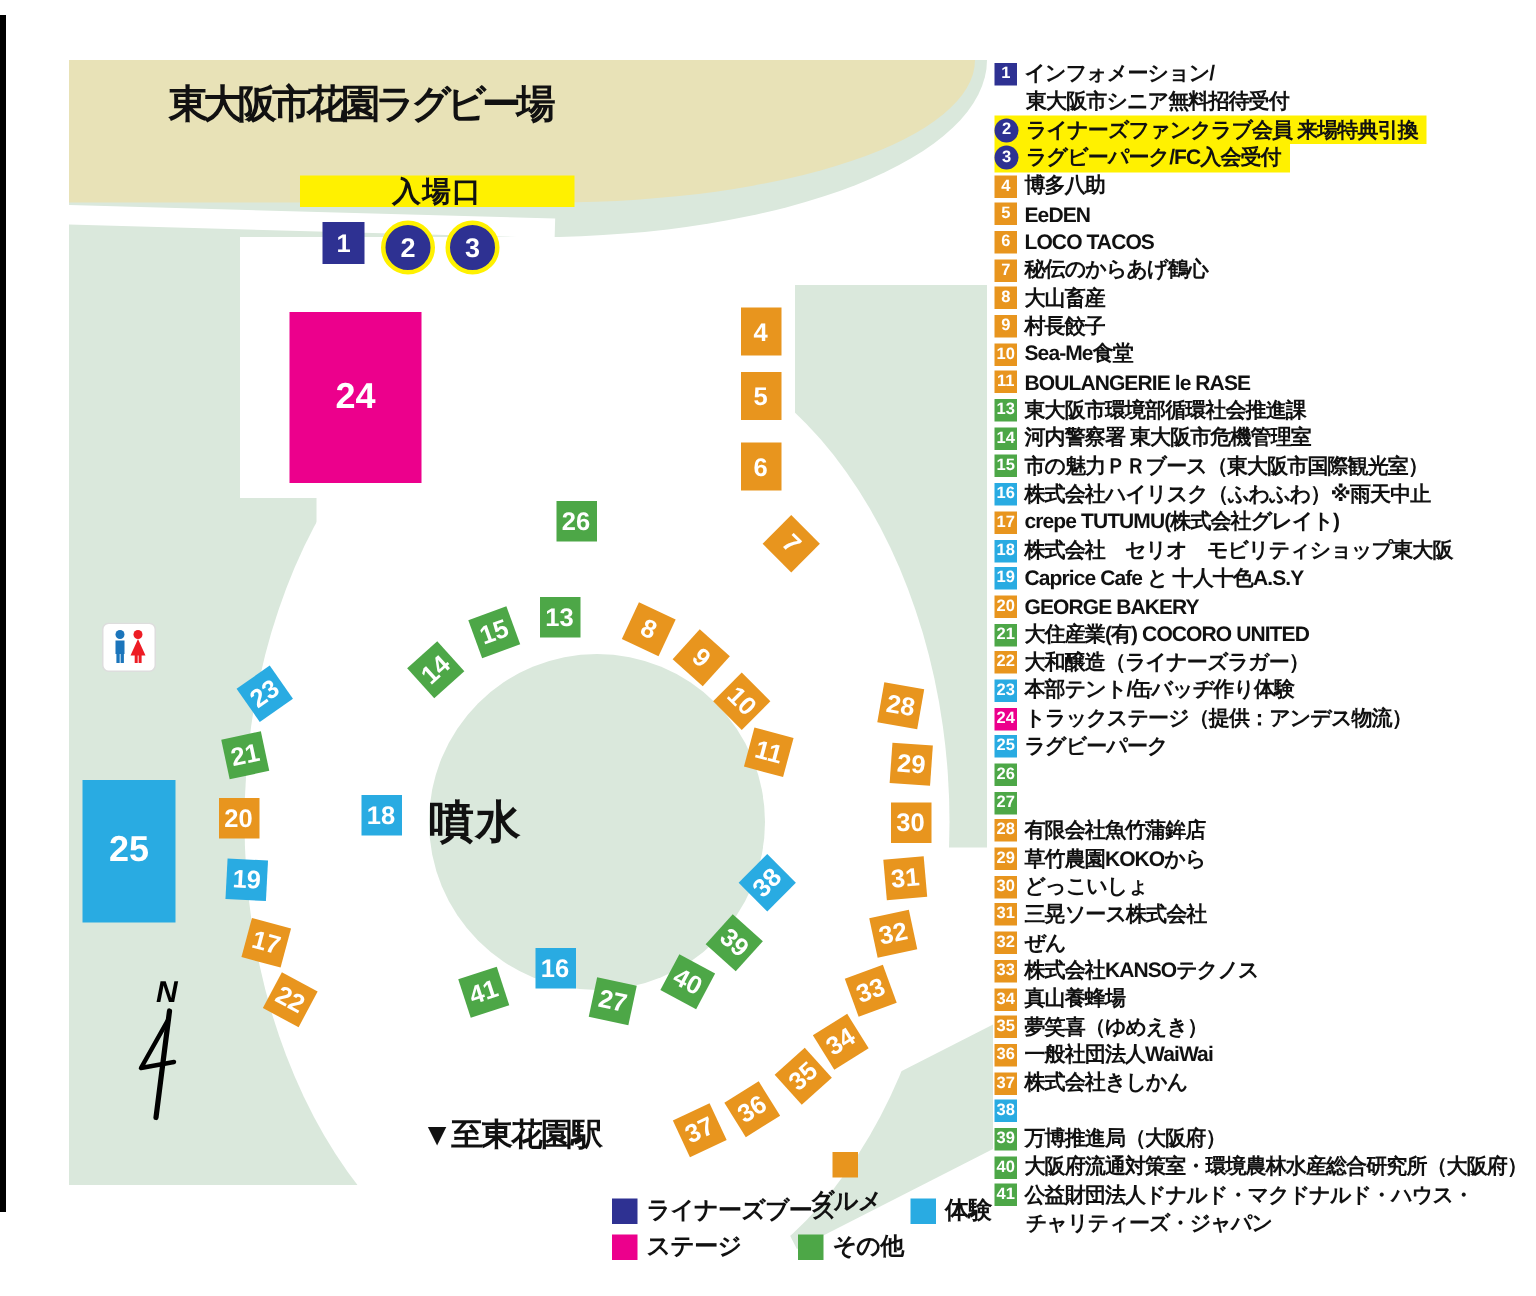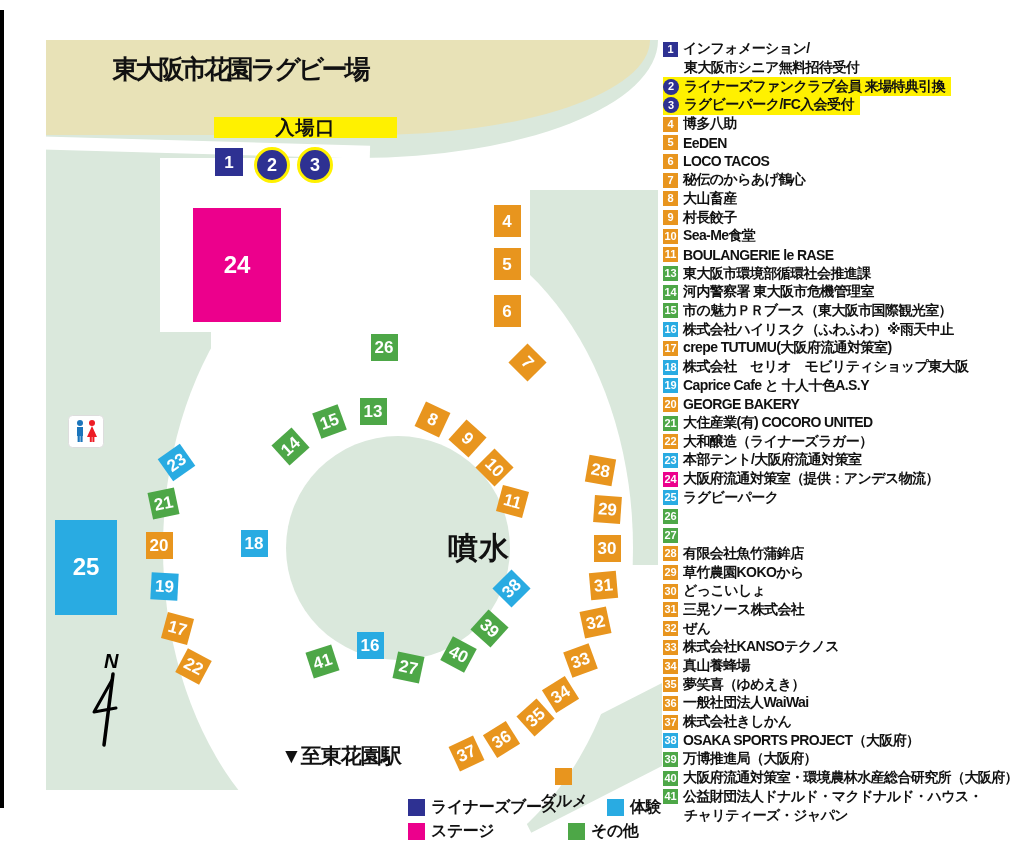--- a/index.html
+++ b/index.html
@@ -15,41 +15,41 @@
             border-bottom-right-radius:280px 95px;}
   .swoosh{left:34px;top:141px;width:336px;height:13px;background:#fff;transform:rotate(1.6deg);}
   .grass-left-a{left:46px;top:158px;width:114px;height:174px;background:var(--grass);}
   .grass-left-b{left:46px;top:332px;width:165px;height:448px;background:var(--grass);}
   .grass-right{left:530px;top:190px;width:128px;height:375px;background:var(--grass);}
   .grass-bottom-left{left:46px;top:738px;width:230px;height:52px;background:var(--grass);}
   .grass-bottom-right{left:503px;top:715px;width:210px;height:74px;background:var(--grass);
                       transform:rotate(-27deg);}
   .plaza{left:163px;top:218px;width:470px;height:660px;background:#fff;border-radius:50%;}
   .fountain{left:286px;top:436px;width:224px;height:224px;background:var(--grass);border-radius:50%;
-            display:flex;align-items:center;justify-content:flex-end;}
+            display:flex;align-items:center;justify-content:flex-start;}
   .fountain span{font-size:30px;font-weight:bold;letter-spacing:1px;}
   
   .map-title{left:110px;top:52px;width:260px;text-align:center;font-size:26px;font-weight:bold;
              letter-spacing:-3px;white-space:nowrap;}
-  .entrance{left:214px;top:117px;width:183px;height:21px;background:var(--hl);
+  .entrance{left:200px;top:117px;width:183px;height:21px;background:var(--hl);
             display:flex;align-items:center;justify-content:center;
             font-size:19px;font-weight:bold;letter-spacing:1px;}
   .station{left:281px;top:742px;font-size:21px;font-weight:bold;letter-spacing:-1px;white-space:nowrap;}
   .north{left:86px;top:650px;width:40px;height:100px;}
   .toilet{left:68px;top:415px;}
   
   .marker{position:absolute;display:flex;align-items:center;justify-content:center;
           color:#fff;font-weight:bold;font-size:17px;line-height:1;}
   .marker span{transform:none;}
   
   .legend-item{position:absolute;display:flex;align-items:center;gap:6px;}
   .swatch{width:17px;height:17px;display:inline-block;}
   .llabel{font-size:16px;font-weight:bold;letter-spacing:-0.5px;white-space:nowrap;}
   .pos0{left:408px;top:797px;} .pos1{left:408px;top:821px;}
-  .pos2{left:540px;top:768px;flex-direction:column;} .pos3{left:568px;top:821px;}
+  .pos2{left:540px;top:768px;flex-direction:column;} .pos3{left:532px;top:821px;}
   .pos4{left:607px;top:797px;align-items:center;}
   
   #booth-list{position:absolute;left:663px;top:40px;width:360px;}
   .lrow{height:18.7px;display:flex;align-items:center;white-space:nowrap;width:fit-content;}
   .lrow.hl{background:var(--hl);padding-right:6px;}
   .lrow.cont{padding-left:21px;}
   .badge{width:15px;height:15px;margin-right:5px;flex:0 0 15px;display:flex;align-items:center;
          justify-content:center;color:#fff;font-size:11px;font-weight:bold;line-height:1;}
   .badge.bcircle{border-radius:50%;width:16px;height:16px;flex-basis:16px;}
   .btext{font-size:14px;font-weight:bold;letter-spacing:-0.6px;}
@@ -308,21 +308,21 @@
       <div class="lrow">
         <span class="badge" style="background: rgb(77, 167, 71);">15</span>
         <span class="btext">市の魅力ＰＲブース（東大阪市国際観光室）</span>
       </div>
       <div class="lrow">
         <span class="badge" style="background: rgb(41, 171, 226);">16</span>
         <span class="btext">株式会社ハイリスク（ふわふわ）※雨天中止</span>
       </div>
       <div class="lrow">
         <span class="badge" style="background: rgb(232, 149, 30);">17</span>
-        <span class="btext">crepe TUTUMU(大阪府流通対策室)</span>
+        <span class="btext">crepe TUTUMU(株式会社グレイト)</span>
       </div>
       <div class="lrow">
         <span class="badge" style="background: rgb(41, 171, 226);">18</span>
         <span class="btext">株式会社　セリオ　モビリティショップ東大阪</span>
       </div>
       <div class="lrow">
         <span class="badge" style="background: rgb(41, 171, 226);">19</span>
         <span class="btext">Caprice Cafe と 十人十色A.S.Y</span>
       </div>
       <div class="lrow">
@@ -332,25 +332,25 @@
       <div class="lrow">
         <span class="badge" style="background: rgb(77, 167, 71);">21</span>
         <span class="btext">大住産業(有) COCORO UNITED</span>
       </div>
       <div class="lrow">
         <span class="badge" style="background: rgb(232, 149, 30);">22</span>
         <span class="btext">大和醸造（ライナーズラガー）</span>
       </div>
       <div class="lrow">
         <span class="badge" style="background: rgb(41, 171, 226);">23</span>
-        <span class="btext">本部テント/大阪府流通対策室</span>
+        <span class="btext">本部テント/缶バッヂ作り体験</span>
       </div>
       <div class="lrow">
         <span class="badge" style="background: rgb(236, 0, 140);">24</span>
-        <span class="btext">大阪府流通対策室（提供：アンデス物流）</span>
+        <span class="btext">トラックステージ（提供：アンデス物流）</span>
       </div>
       <div class="lrow">
         <span class="badge" style="background: rgb(41, 171, 226);">25</span>
         <span class="btext">ラグビーパーク</span>
       </div>
       <div class="lrow">
         <span class="badge" style="background: rgb(77, 167, 71);">26</span>
       </div>
       <div class="lrow">
         <span class="badge" style="background: rgb(77, 167, 71);">27</span>
@@ -390,21 +390,20 @@
       <div class="lrow">
         <span class="badge" style="background: rgb(232, 149, 30);">36</span>
         <span class="btext">一般社団法人WaiWai</span>
       </div>
       <div class="lrow">
         <span class="badge" style="background: rgb(232, 149, 30);">37</span>
         <span class="btext">株式会社きしかん</span>
       </div>
       <div class="lrow">
         <span class="badge" style="background: rgb(41, 171, 226);">38</span>
-        <span class="btext">OSAKA SPORTS PROJECT（大阪府）</span>
       </div>
       <div class="lrow">
         <span class="badge" style="background: rgb(77, 167, 71);">39</span>
         <span class="btext">万博推進局（大阪府）</span>
       </div>
       <div class="lrow">
         <span class="badge" style="background: rgb(77, 167, 71);">40</span>
         <span class="btext">大阪府流通対策室・環境農林水産総合研究所（大阪府）</span>
       </div>
       <div class="lrow">

